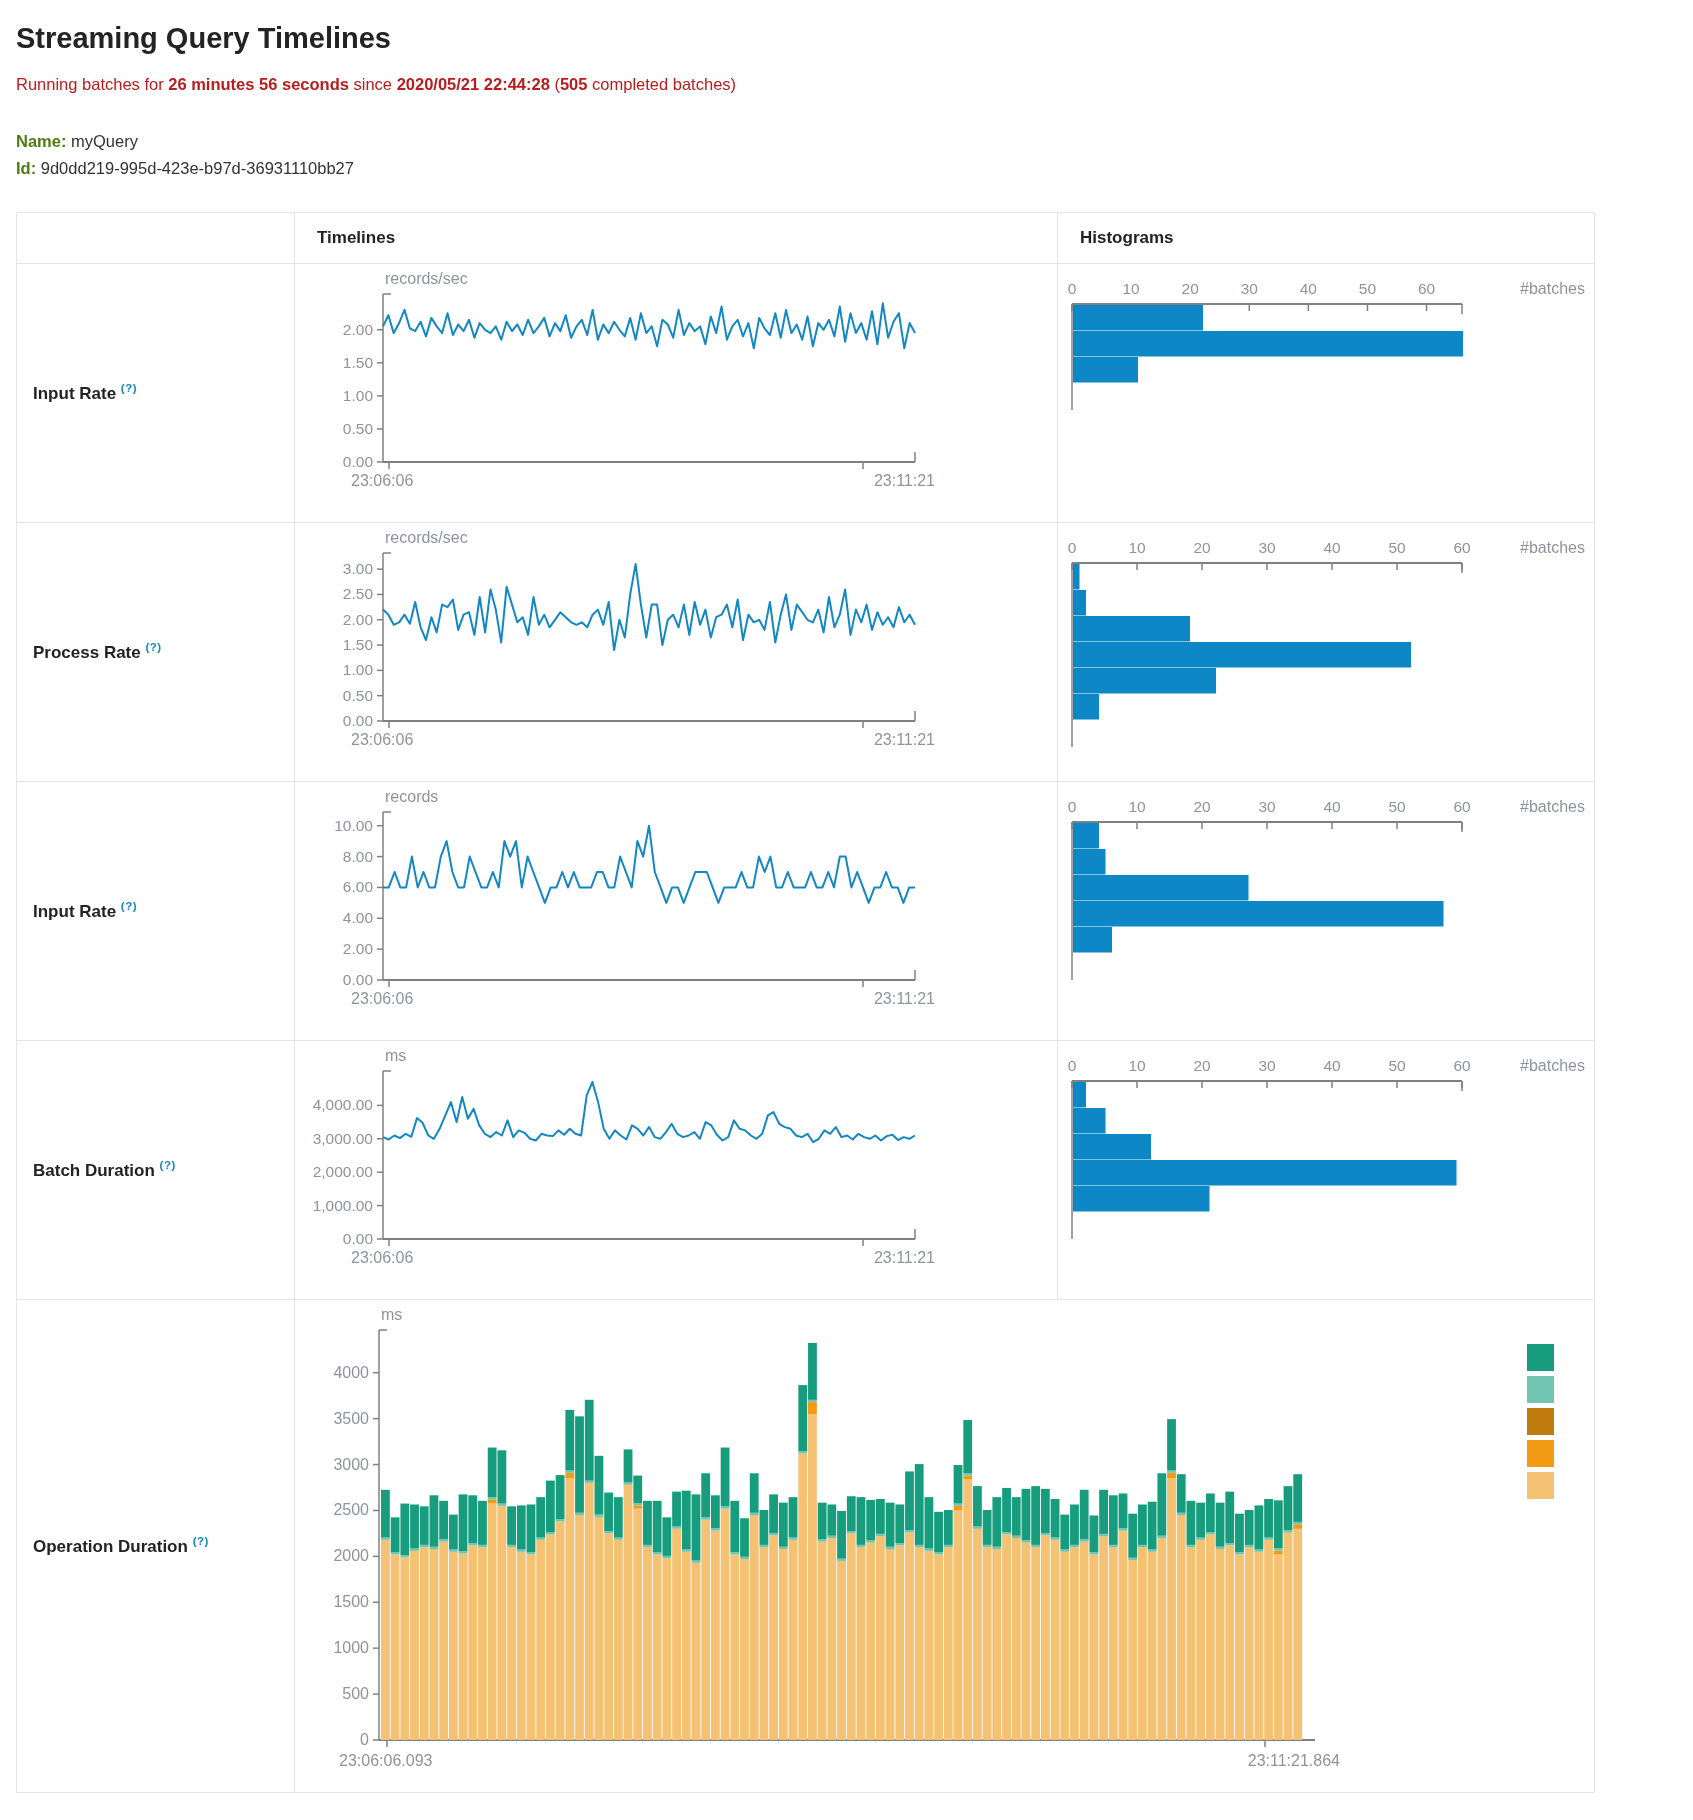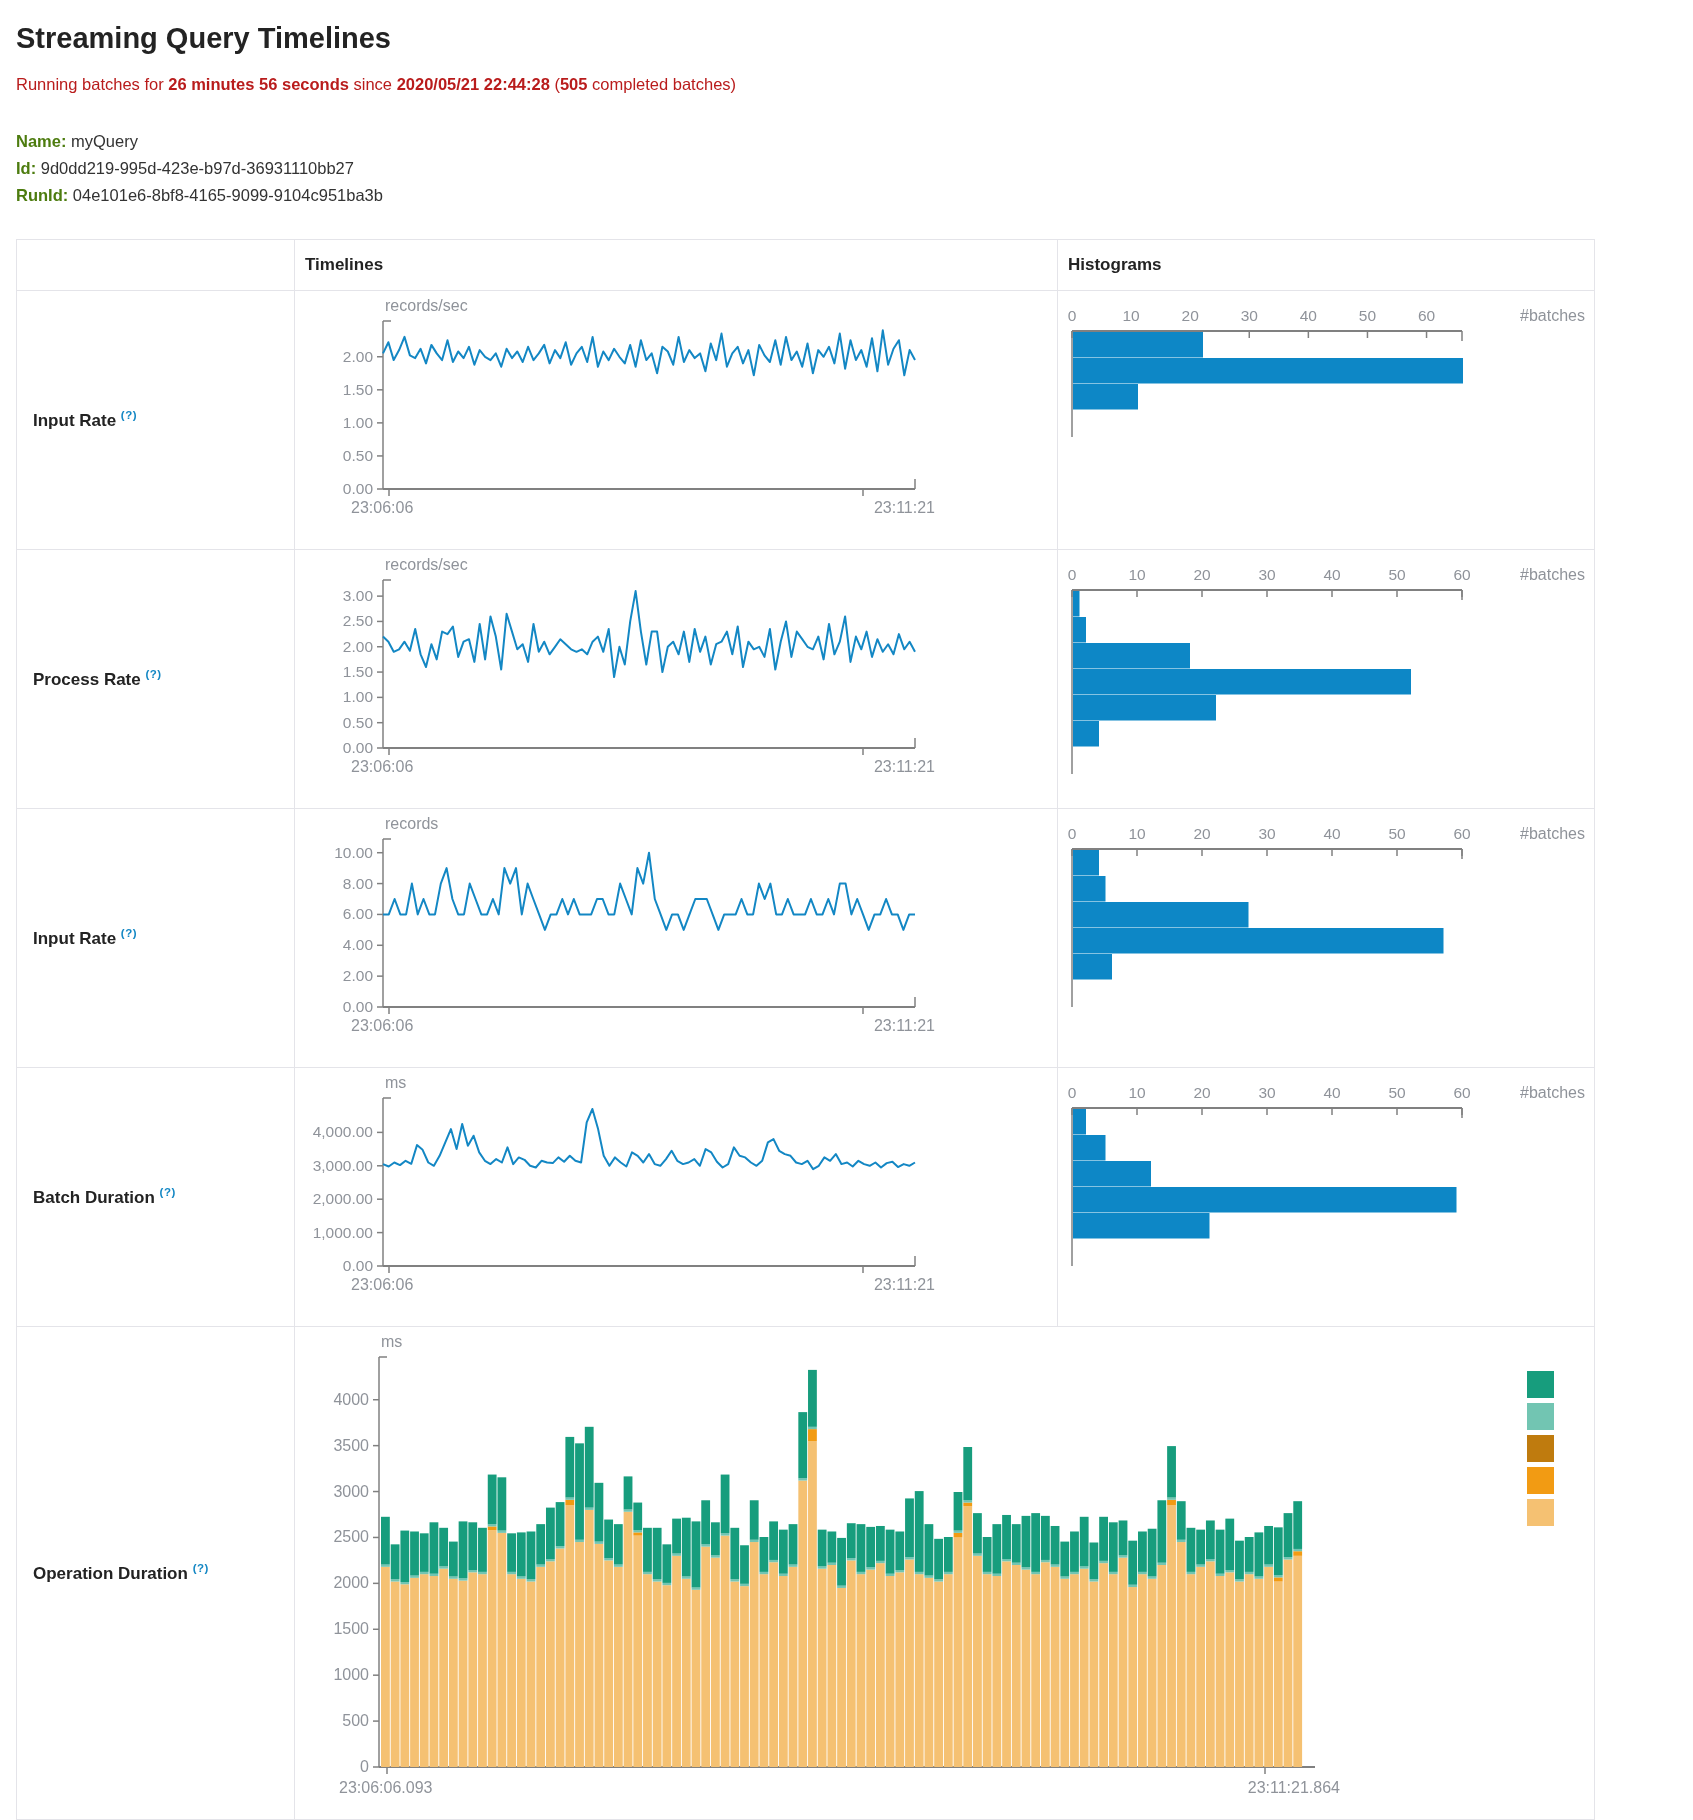--- a/index.html
+++ b/index.html
@@ -4,39 +4,38 @@
 <style>
   html,body{margin:0;padding:0;background:#fff;}
   body{width:1693px;height:1820px;overflow:hidden;font-family:"Liberation Sans",sans-serif;color:#333;}
   .page{padding:6px 16px 0 16px;}
   h1{font-size:29px;margin:16px 0 20px 0;color:#232323;font-weight:bold;}
   .sub{font-size:16.5px;margin:0 0 34px 0;color:#b91c1c;}
   .meta-line{font-size:16.5px;line-height:27px;color:#333;}
   .meta-line b{color:#4d7c0f;}
   table.stats{border-collapse:collapse;margin-top:30px;table-layout:fixed;width:1578px;}
   table.stats th,table.stats td{border:1px solid #e4e4e9;}
-  thead th{font-size:17px;font-weight:bold;text-align:left;padding:14px 0 14px 10px;color:#232323;height:22px;}
+  thead th{font-size:17px;font-weight:bold;text-align:left;padding:14px 0 14px 22px;color:#232323;height:22px;}
   td.lbl{padding-left:16px;font-weight:bold;font-size:17px;color:#232323;vertical-align:middle;}
   td.chart{padding:0;vertical-align:top;}
   sup.help{color:#1387c4;font-size:11.5px;font-weight:bold;letter-spacing:0.5px;}
   svg text{font-family:"Liberation Sans",sans-serif;}
   .chartbox{line-height:0;}
 </style>
 </head>
 <body>
 
 <div class="page">
   <h1>Streaming Query Timelines</h1>
 
   <p class="sub"><span>Running batches for </span><b>26 minutes 56 seconds</b><span> since </span><b>2020/05/21 22:44:28</b><span> (</span><b>505</b><span> completed batches)</span></p>
 
   <div class="meta">
     <div class="meta-line"><b>Name:</b> <span>myQuery</span></div>
     <div class="meta-line"><b>Id:</b> <span>9d0dd219-995d-423e-b97d-36931110bb27</span></div>
-    <div class="meta-line"><b>RunId:</b> <span>04e101e6-8bf8-4165-9099-9104c951ba3b</span></div>
   </div>
 
   <table class="stats">
     <colgroup>
         <col style="width:278px">
         <col style="width:763px">
         <col style="width:537px">
       </colgroup>
     <thead>
       <tr>

